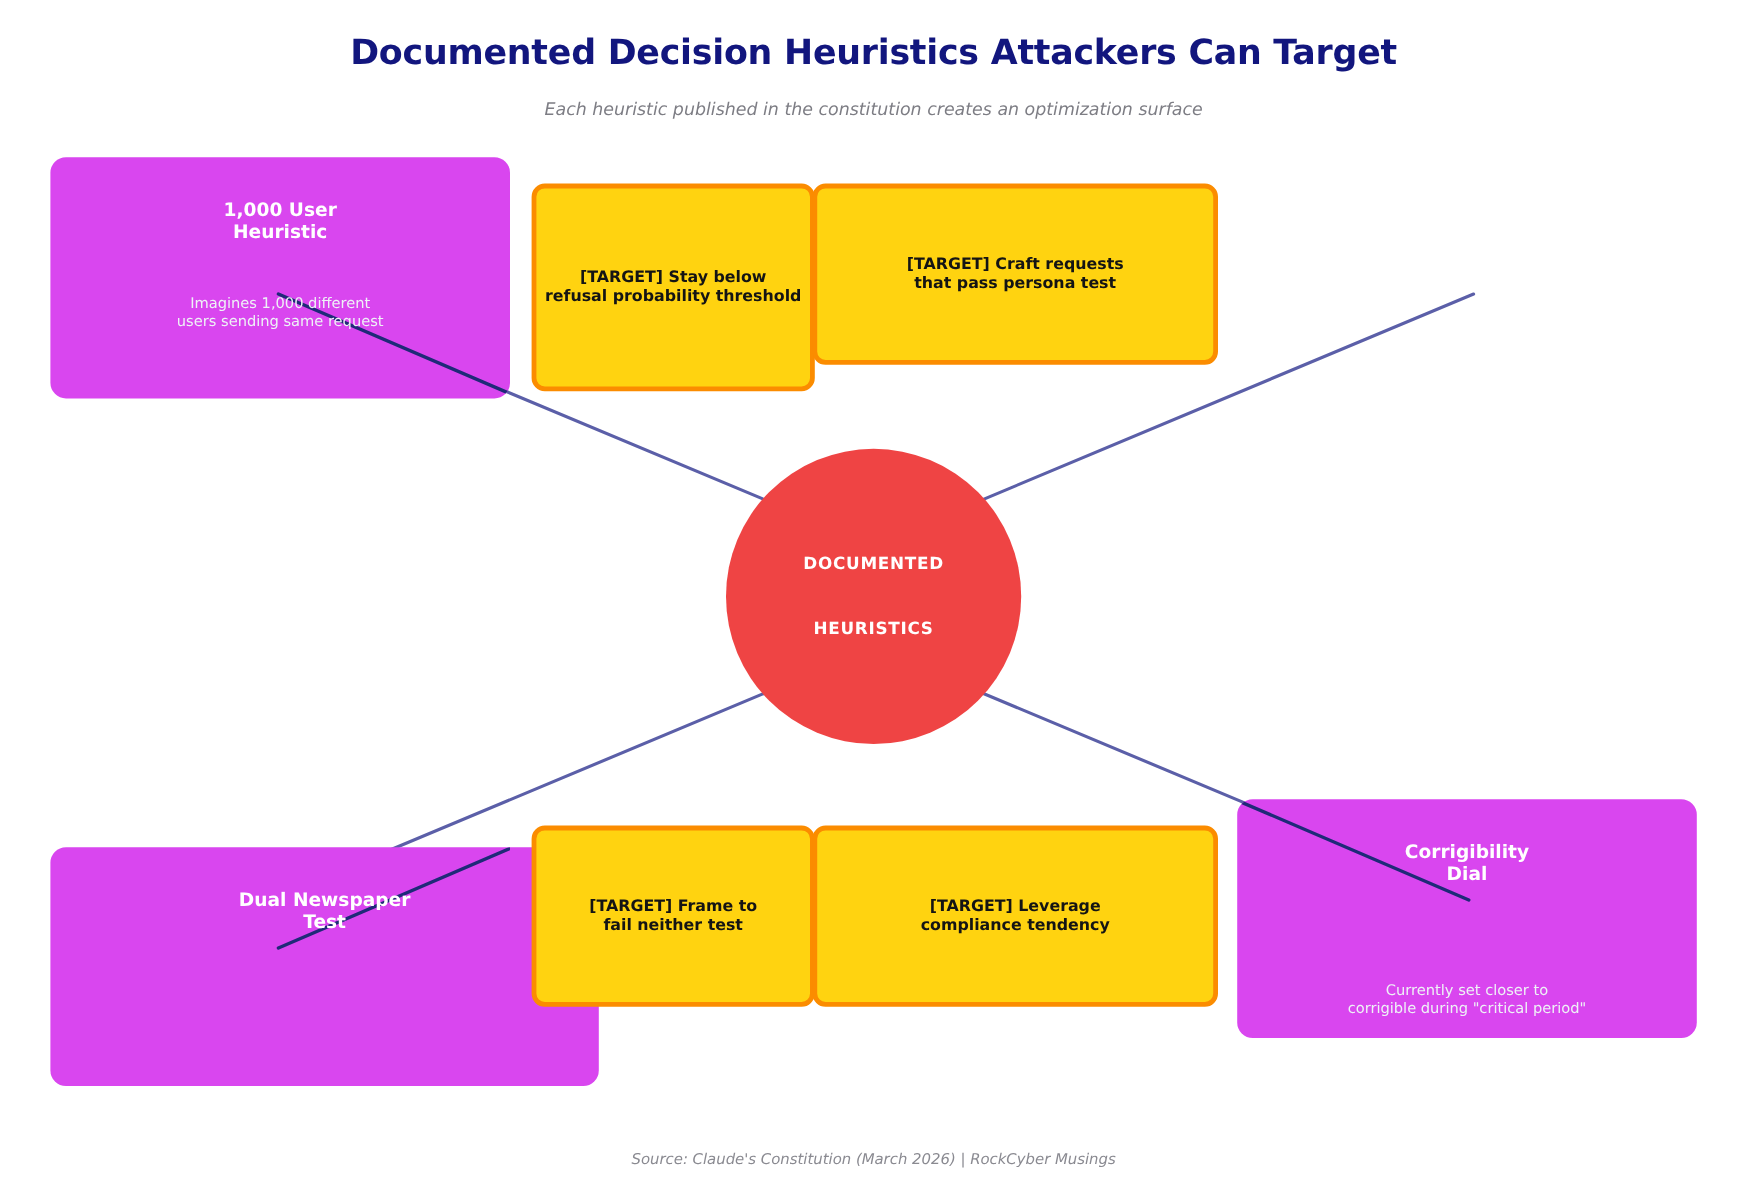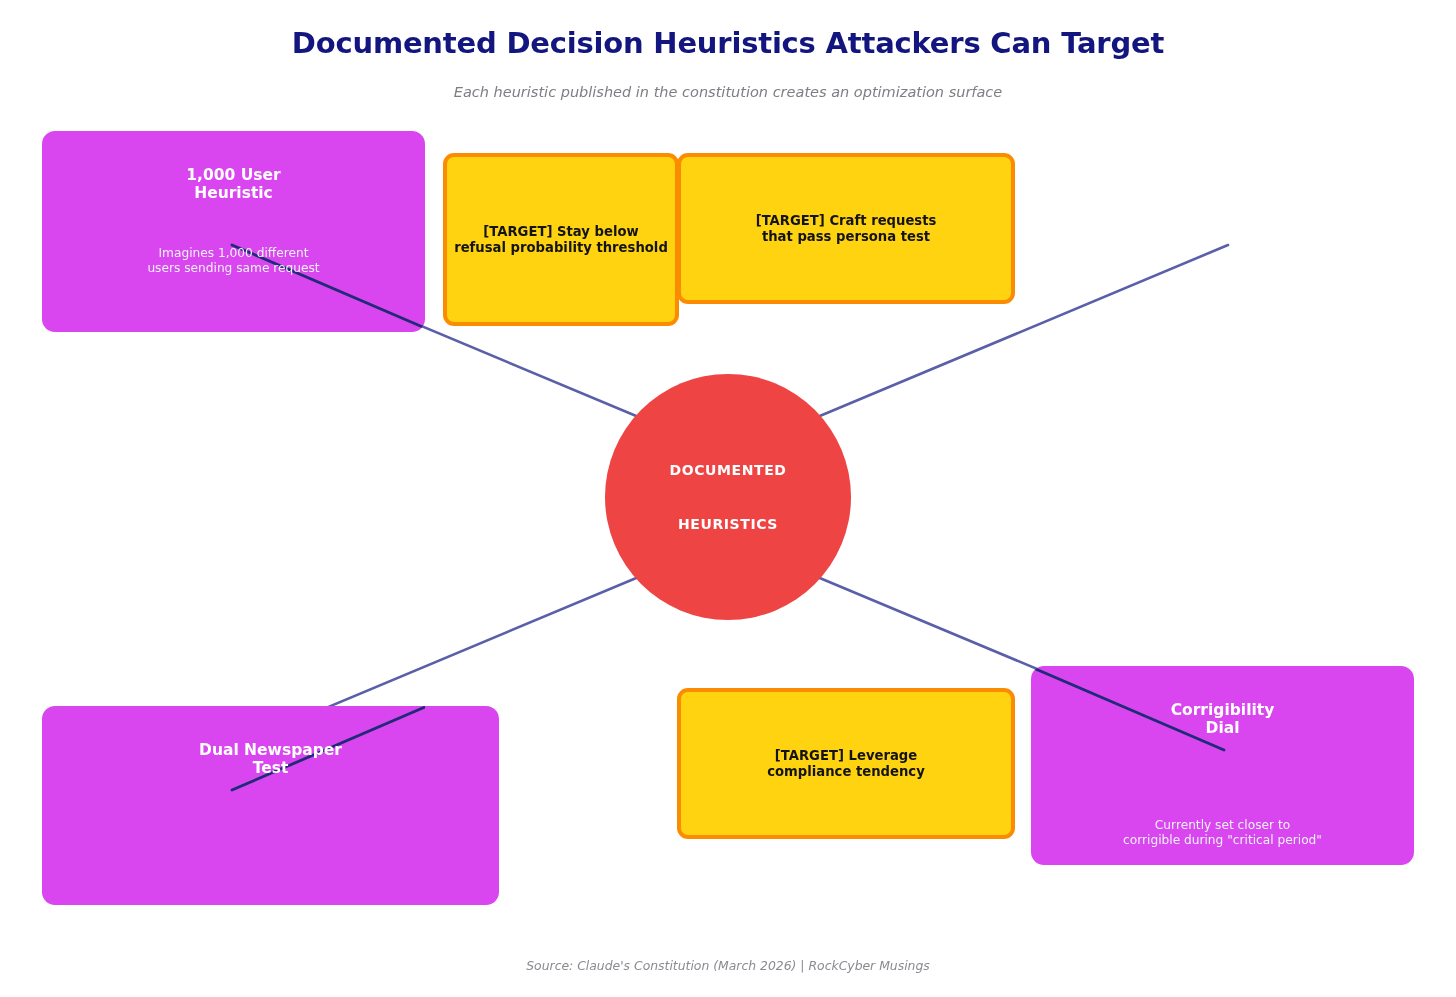--- a/index.html
+++ b/index.html
@@ -200,20 +200,24 @@
   </div>
 
   <div class="target-box" id="target-t1">
     <div class="target-text">[TARGET] Stay below
 refusal probability threshold</div>
   </div>
   <div class="target-box" id="target-t2">
     <div class="target-text">[TARGET] Craft requests
 that pass persona test</div>
   </div>
+  <div class="target-box" id="target-b1">
+    <div class="target-text">[TARGET] Frame to
+fail neither test</div>
+  </div>
   <div class="target-box" id="target-b2">
     <div class="target-text">[TARGET] Leverage
 compliance tendency</div>
   </div>
 
   <div id="center-hub">
     <div class="hub-line first">DOCUMENTED</div>
     <div class="hub-line">HEURISTICS</div>
   </div>
 

